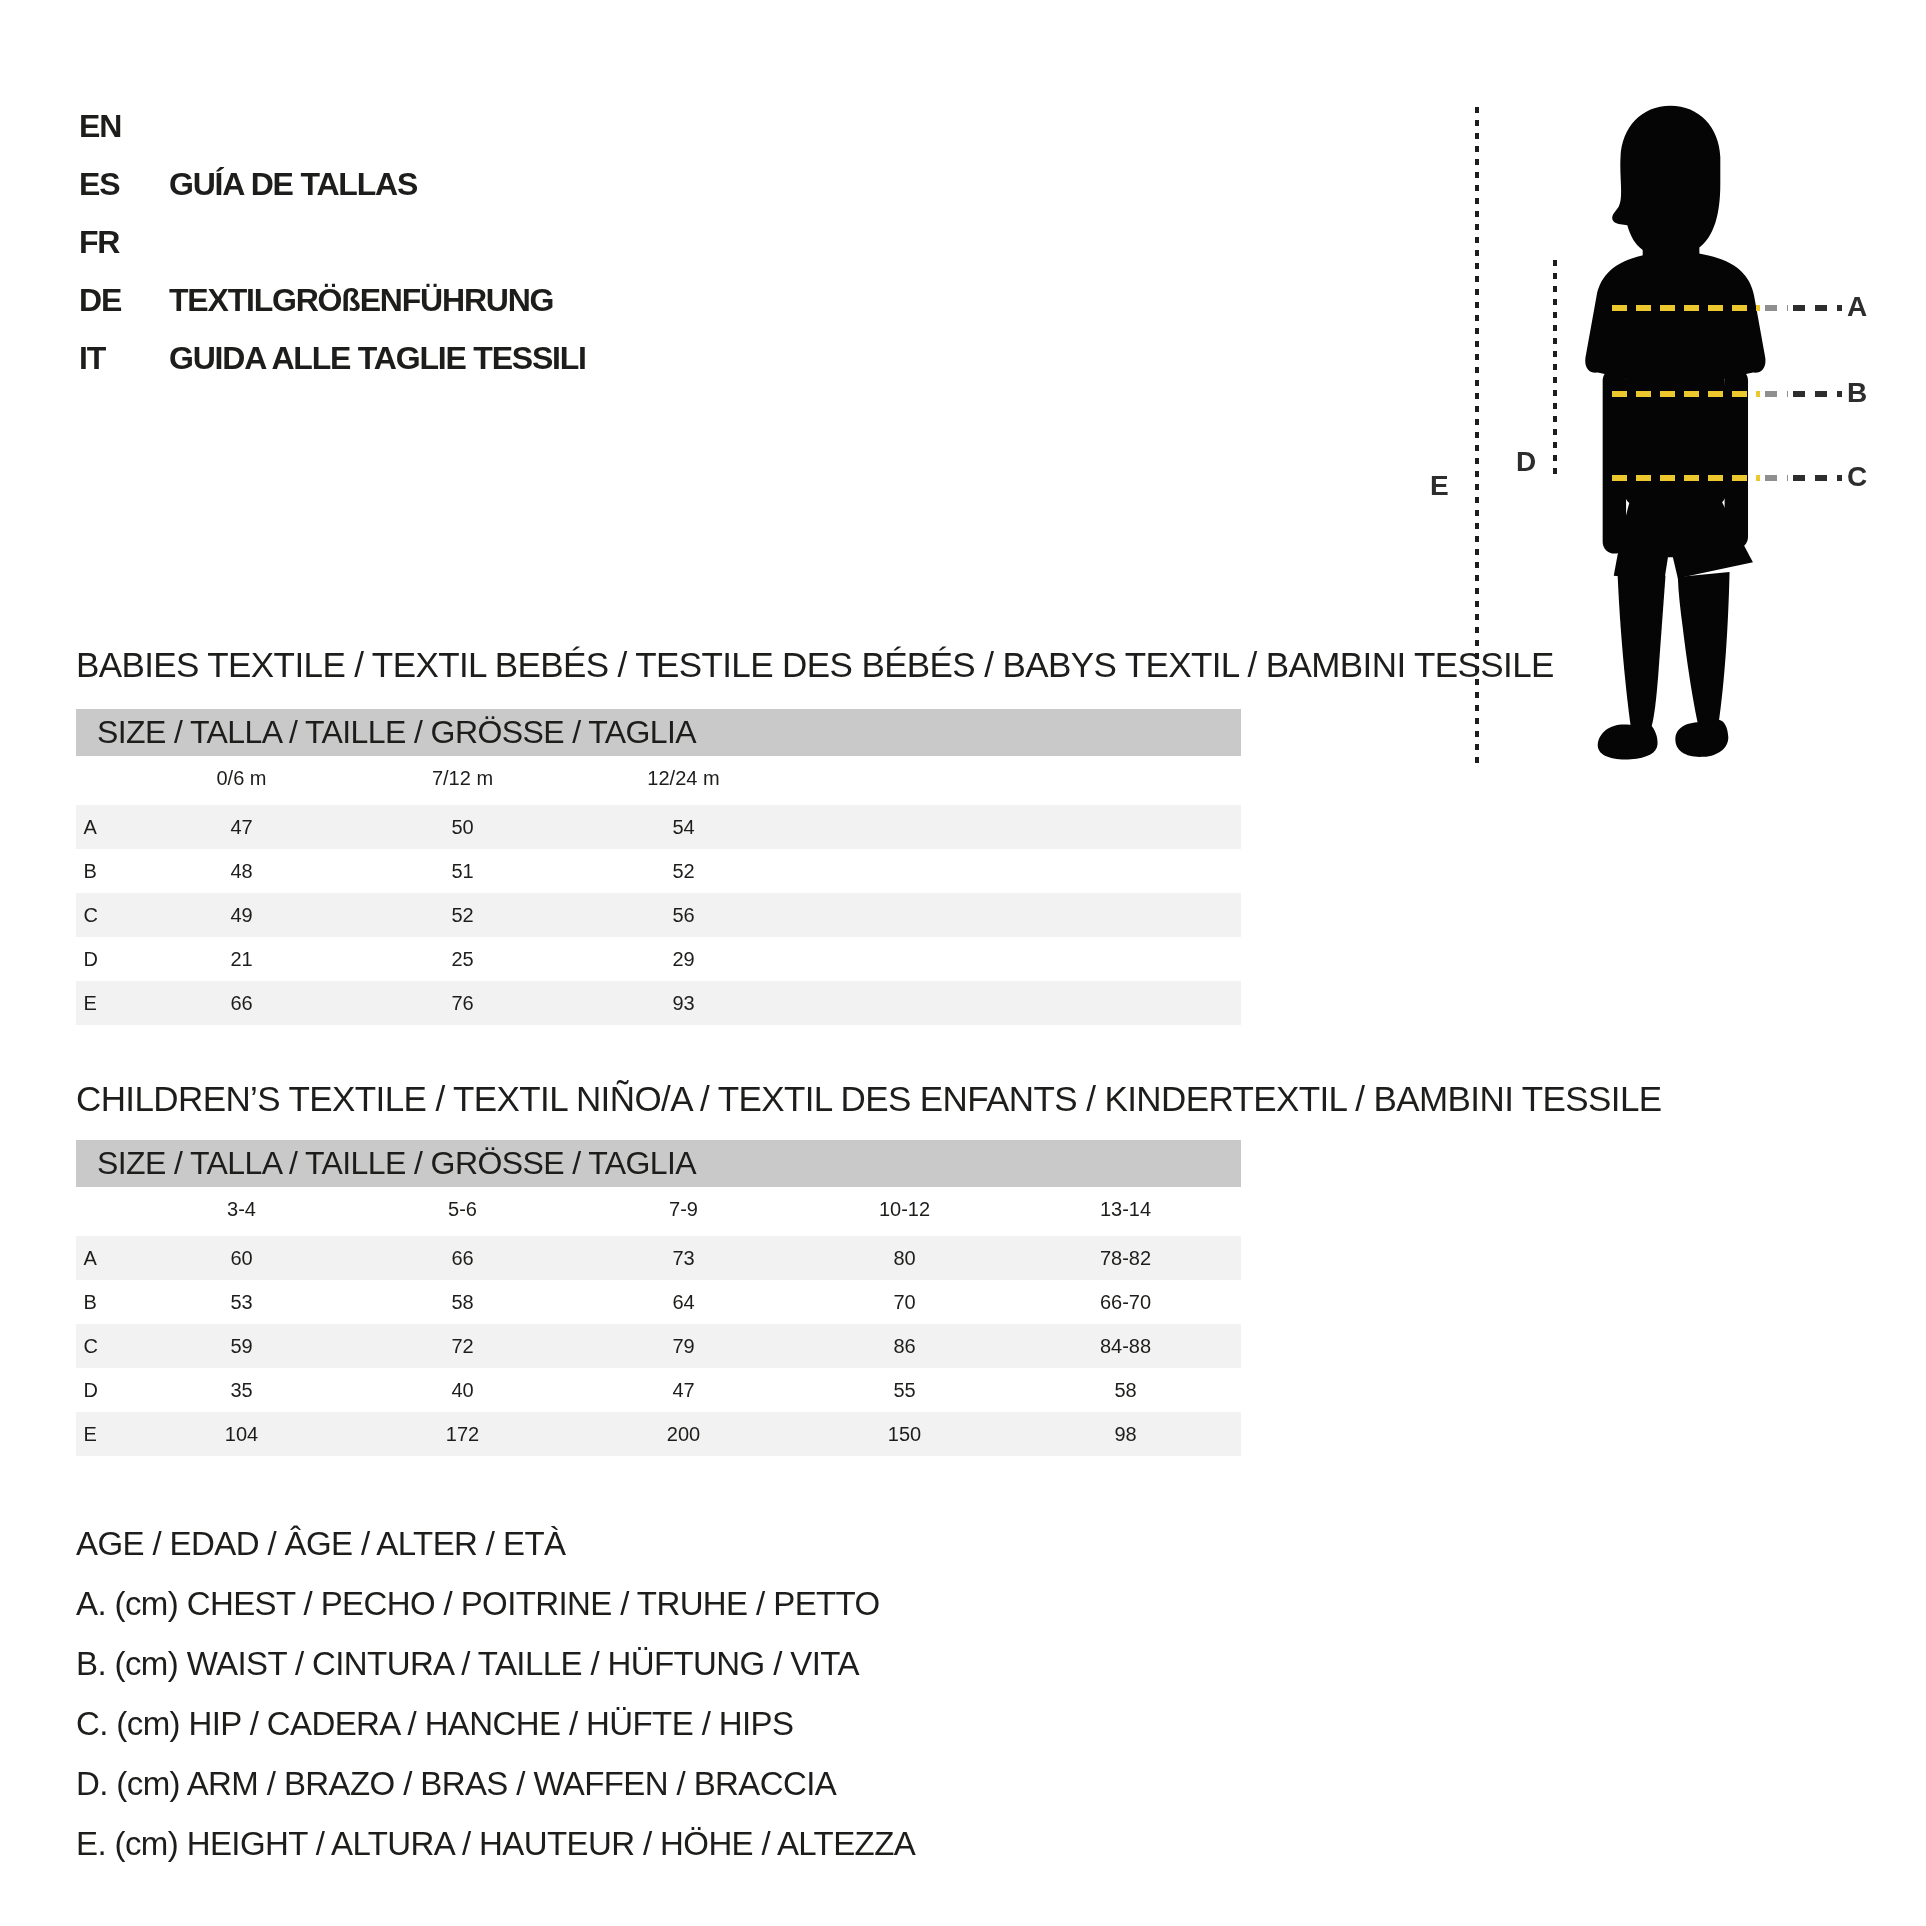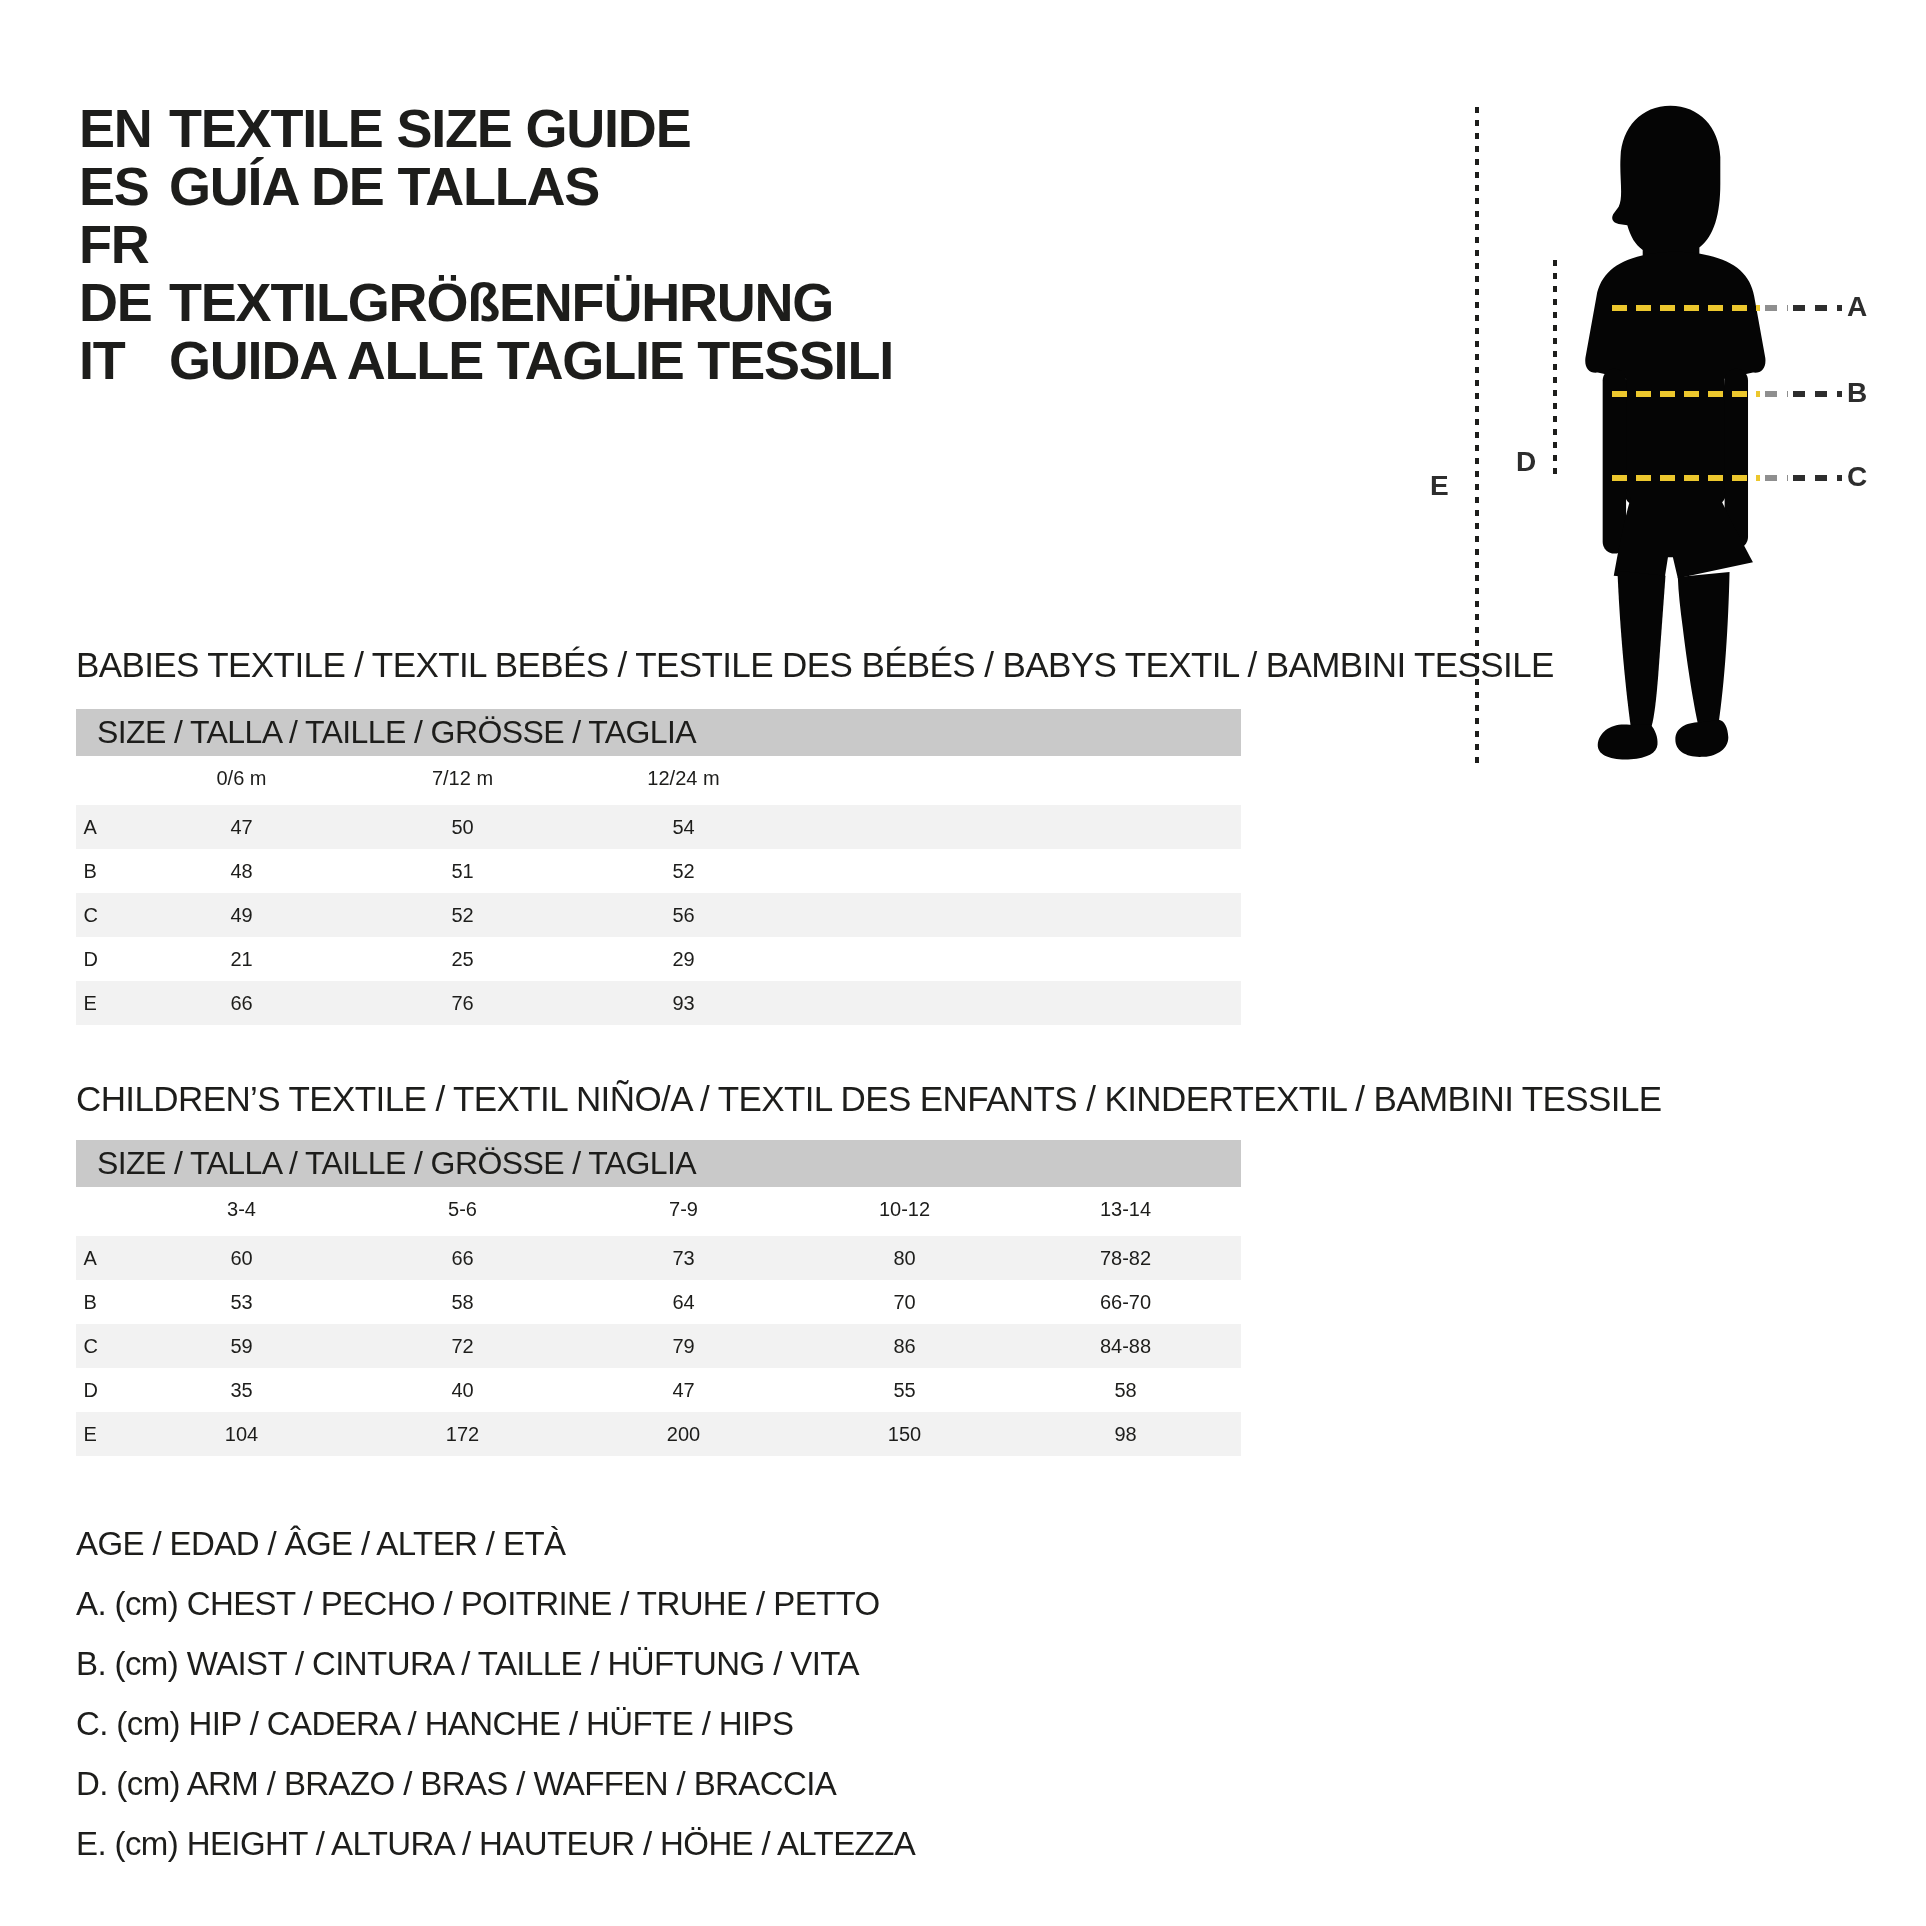--- a/index.html
+++ b/index.html
@@ -8,21 +8,21 @@
     width:1926px;height:1926px;
     background:#ffffff;
     font-family:"Liberation Sans","DejaVu Sans",sans-serif;
     color:#1d1d1b;
     overflow:hidden;
   }
   
   .lang-block{position:absolute;left:79px;top:97px;}
   .lang-row{display:grid;grid-template-columns:90px auto;height:58px;align-items:center;}
   .lang-code,.lang-title{
-    font-size:54px;font-weight:bold;letter-spacing:-1.2px;white-space:nowrap;
+    font-size:32px;font-weight:bold;letter-spacing:-1.2px;white-space:nowrap;
   }
   
   .figure{position:absolute;left:1405px;top:92px;width:521px;height:721px;}
   .vdots{
     position:absolute;width:4.3px;
     background-image:repeating-linear-gradient(180deg,#1d1d1b 0 6.2px,transparent 6.2px 13px);
   }
   .e-line{left:70px;top:15px;height:661px;}
   .d-line{left:148px;top:168px;height:217px;}
   .fig-label{
@@ -74,21 +74,20 @@
   .legend-line{font-size:33px;line-height:60px;letter-spacing:-0.6px;white-space:nowrap;}
 </style>
 </head>
 <body>
 
 <div class="page">
 
   <div class="lang-block">
     <div class="lang-row">
       <span class="lang-code">EN</span>
-      <span class="lang-title">TEXTILE SIZE GUIDE</span>
     </div>
     <div class="lang-row">
       <span class="lang-code">ES</span>
       <span class="lang-title">GUÍA DE TALLAS</span>
     </div>
     <div class="lang-row">
       <span class="lang-code">FR</span>
     </div>
     <div class="lang-row">
       <span class="lang-code">DE</span>

